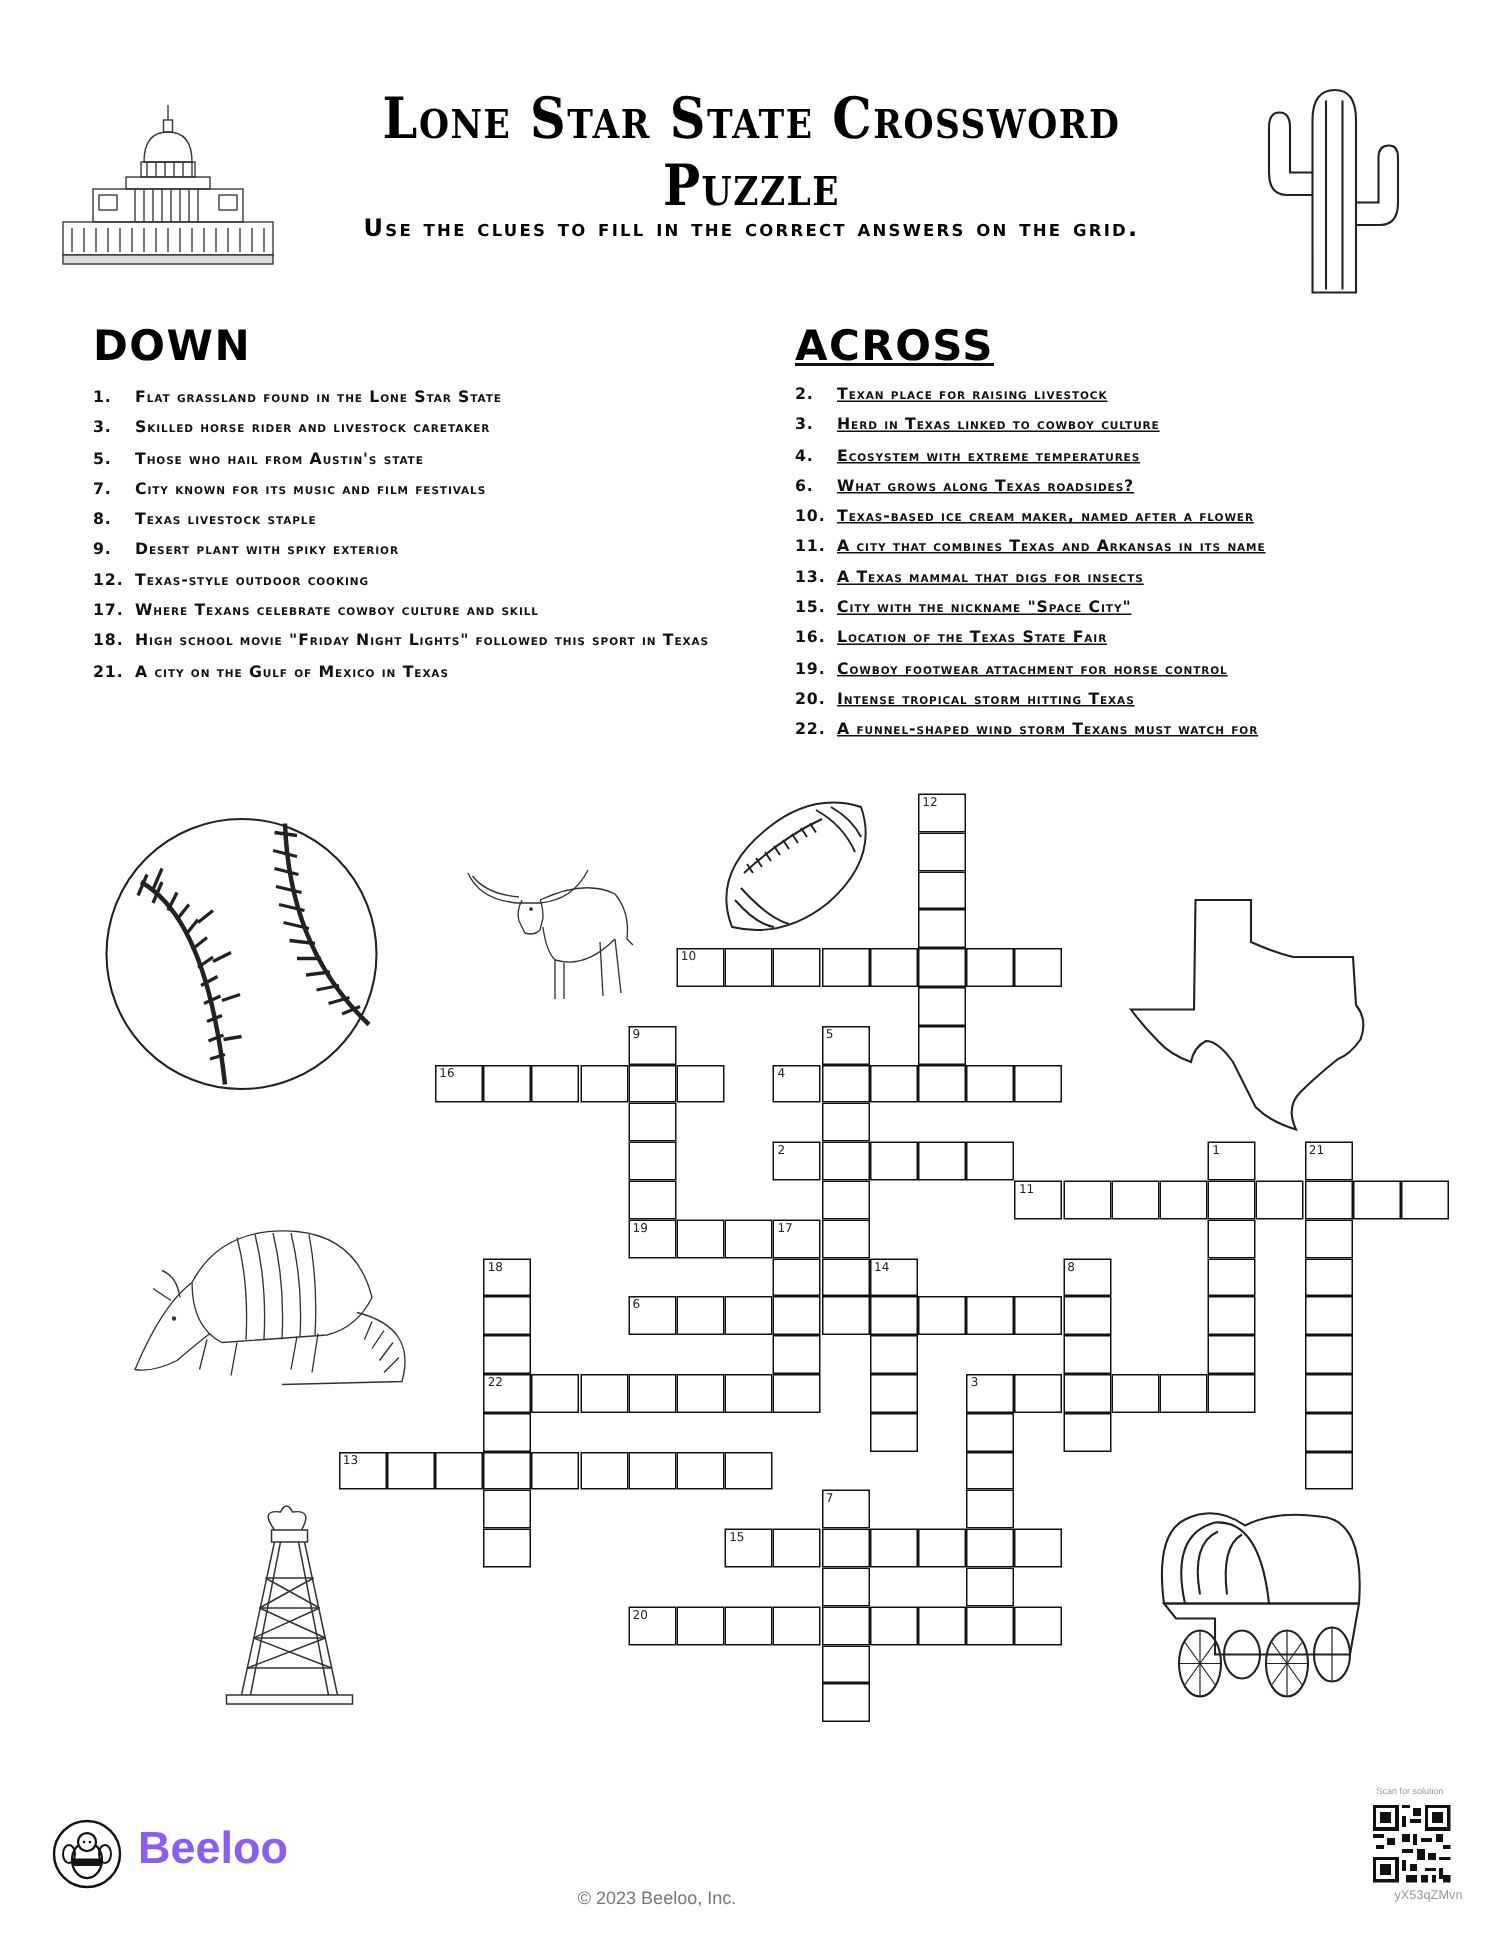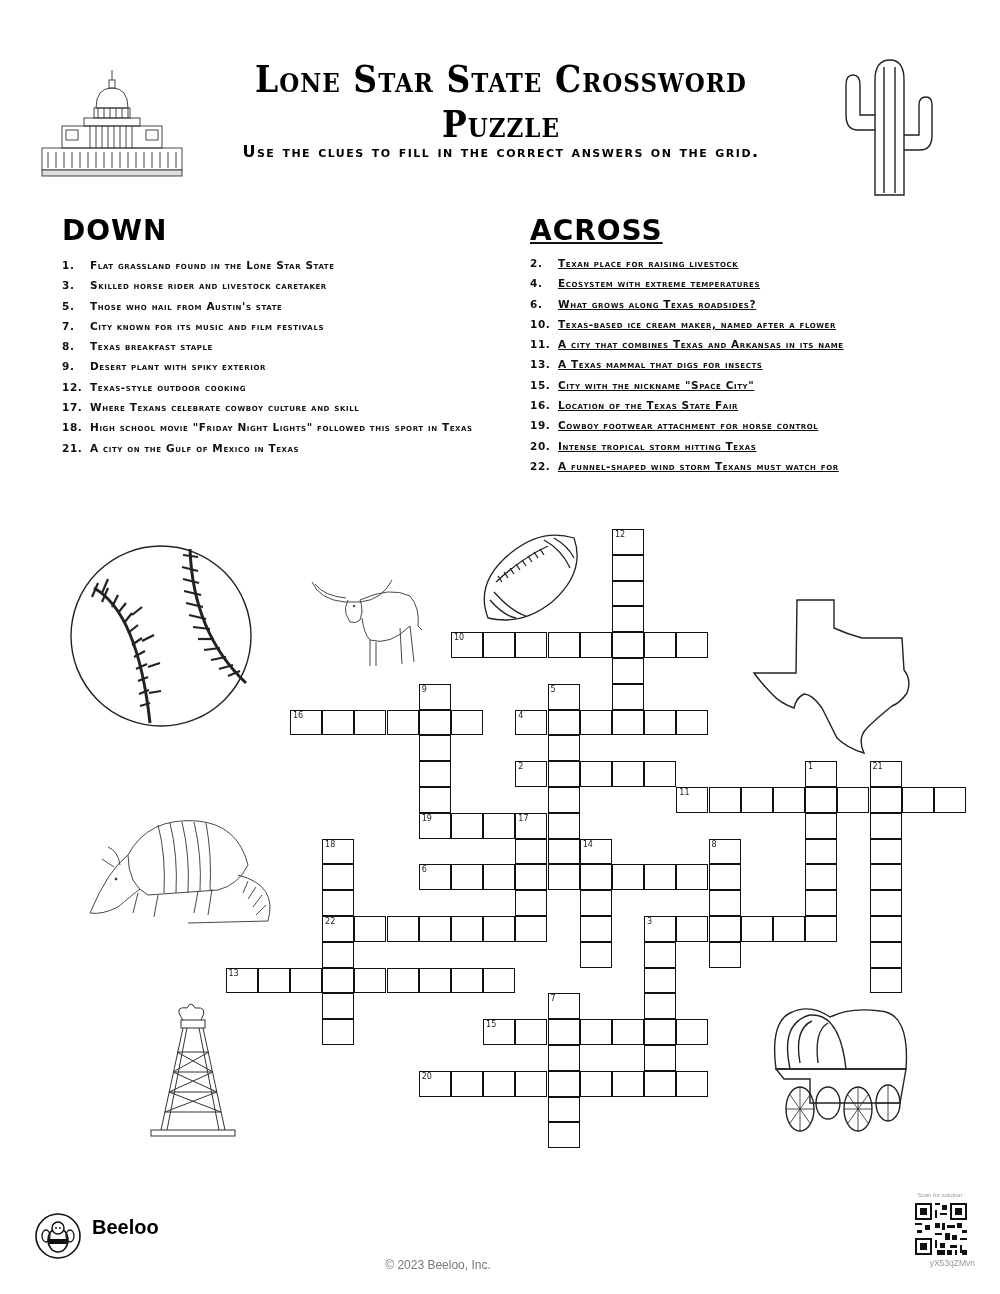--- a/index.html
+++ b/index.html
@@ -6,21 +6,21 @@
   body { width: 1000px; height: 1294px; position: relative; overflow: hidden; font-family: "DejaVu Sans", sans-serif; color: #111; }
   .abs { position: absolute; }
   .title { left: 216px; top: 62px; width: 570px; text-align: center; font-family: "DejaVu Serif", serif; font-weight: bold; font-size: 33px; letter-spacing: 1px; font-variant: small-caps; color: #000; transform: scaleY(1.15); }
   .subtitle { left: 216px; top: 142px; width: 570px; text-align: center; font-family: "DejaVu Sans", sans-serif; font-weight: bold; font-size: 16px; letter-spacing: 1.5px; font-variant: small-caps; color: #000; }
   .section-head { font-family: "DejaVu Sans", sans-serif; font-weight: bold; font-size: 28px; letter-spacing: 1px; color: #000; }
   .clues { list-style: none; margin: 0; padding: 0; }
   .clues li { font-family: "DejaVu Sans", sans-serif; font-weight: bold; font-size: 10.5px; font-variant: small-caps; letter-spacing: 0.6px; height: 20.3px; line-height: 20px; white-space: nowrap; color: #111; }
   .clues li .num { display: inline-block; width: 28px; }
   .cell { position: absolute; width: 32.2px; height: 25.8px; box-sizing: border-box; border: 1.6px solid #111; background: #fff; }
   .cell .cnum { position: absolute; left: 2px; top: 0px; font-family: "DejaVu Sans", sans-serif; font-size: 8px; color: #222; line-height: 10px; }
-  .footer-brand { left: 92px; top: 1216px; font-family: "Liberation Sans", sans-serif; font-weight: bold; font-size: 20px; color: #000000; }
+  .footer-brand { left: 92px; top: 1216px; font-family: "Liberation Sans", sans-serif; font-weight: bold; font-size: 30px; color: #8b5cf6; }
   .copyright { left: 0; width: 876px; top: 1258px; text-align: center; font-family: "Liberation Sans", sans-serif; font-size: 12px; color: #777; }
   .qr-label { left: 905px; top: 1192px; width: 70px; text-align: center; font-family: "Liberation Sans", sans-serif; font-size: 6px; color: #999; }
   .qr-code { left: 915px; top: 1203px; width: 52px; height: 52px; }
   .qr-id { left: 905px; top: 1258px; width: 70px; text-align: right; font-family: "Liberation Sans", sans-serif; font-size: 8.5px; color: #999; }
 </style>
 </head>
 <body>
 
 <svg class="abs" style="left:40px;top:68px" width="145" height="110" viewBox="0 0 145 110">
   <g fill="none" stroke="#333" stroke-width="0.9">
@@ -81,33 +81,34 @@
 <div class="abs title">Lone Star State Crossword Puzzle</div>
 <div class="abs subtitle">Use the clues to fill in the correct answers on the grid.</div>
 
 <div class="abs" style="left:62px;top:214px;width:460px;">
   <div class="section-head">DOWN</div>
   <ul class="clues" style="margin-top:8px;" id="down-list">
       <li><span class="num">1.</span><span>Flat grassland found in the Lone Star State</span></li>
       <li><span class="num">3.</span><span>Skilled horse rider and livestock caretaker</span></li>
       <li><span class="num">5.</span><span>Those who hail from Austin's state</span></li>
       <li><span class="num">7.</span><span>City known for its music and film festivals</span></li>
-      <li><span class="num">8.</span><span>Texas breakfast staple</span></li>
+      <li><span class="num">8.</span><span>Texas livestock staple</span></li>
       <li><span class="num">9.</span><span>Desert plant with spiky exterior</span></li>
       <li><span class="num">12.</span><span>Texas-style outdoor cooking</span></li>
       <li><span class="num">17.</span><span>Where Texans celebrate cowboy culture and skill</span></li>
       <li><span class="num">18.</span><span>High school movie "Friday Night Lights" followed this sport in Texas</span></li>
       <li><span class="num">21.</span><span>A city on the Gulf of Mexico in Texas</span></li>
     </ul>
 </div>
 
 <div class="abs" style="left:530px;top:214px;width:440px;text-decoration:underline;">
   <div class="section-head">ACROSS</div>
   <ul class="clues" style="margin-top:6px;" id="across-list">
       <li><span class="num">2.</span><span>Texan place for raising livestock</span></li>
+      <li><span class="num">3.</span><span>Herd in Texas linked to cowboy culture</span></li>
       <li><span class="num">4.</span><span>Ecosystem with extreme temperatures</span></li>
       <li><span class="num">6.</span><span>What grows along Texas roadsides?</span></li>
       <li><span class="num">10.</span><span>Texas-based ice cream maker, named after a flower</span></li>
       <li><span class="num">11.</span><span>A city that combines Texas and Arkansas in its name</span></li>
       <li><span class="num">13.</span><span>A Texas mammal that digs for insects</span></li>
       <li><span class="num">15.</span><span>City with the nickname "Space City"</span></li>
       <li><span class="num">16.</span><span>Location of the Texas State Fair</span></li>
       <li><span class="num">19.</span><span>Cowboy footwear attachment for horse control</span></li>
       <li><span class="num">20.</span><span>Intense tropical storm hitting Texas</span></li>
       <li><span class="num">22.</span><span>A funnel-shaped wind storm Texans must watch for</span></li>

